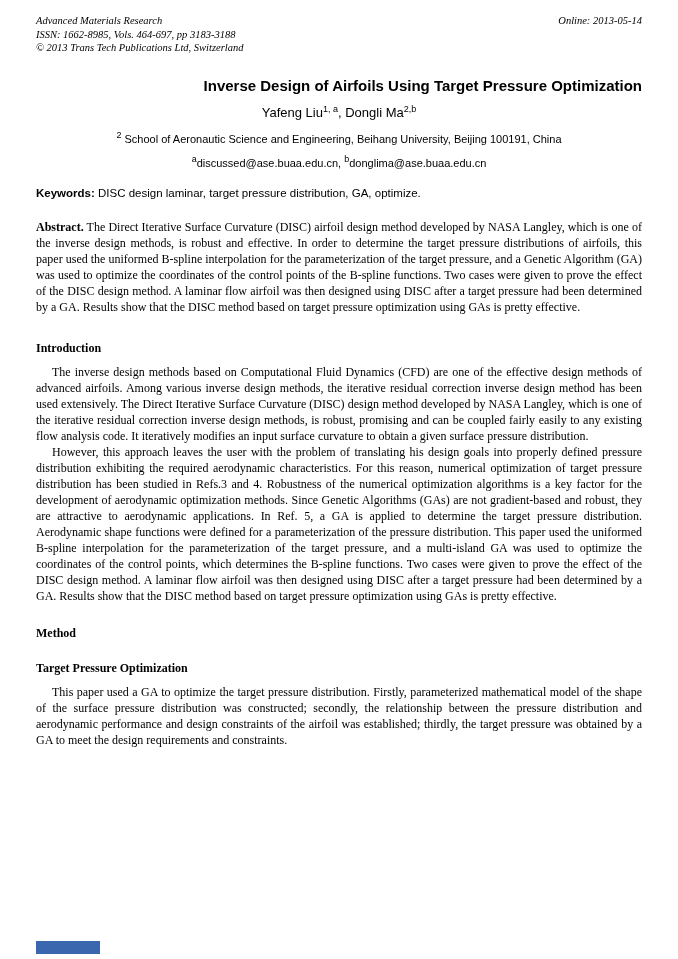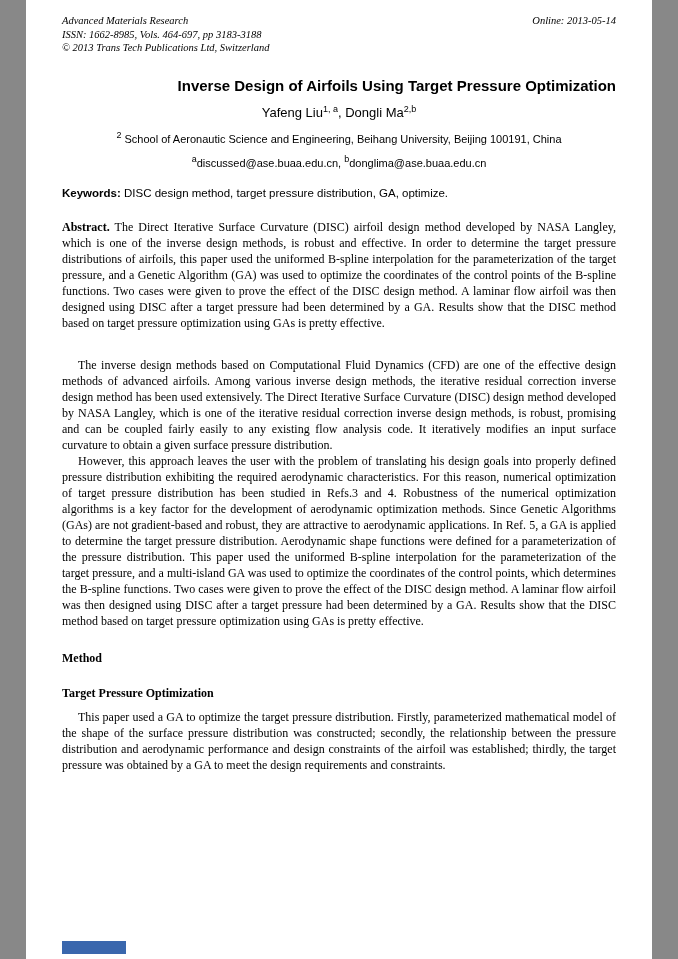--- a/index.html
+++ b/index.html
@@ -1,18 +1,18 @@
 <!DOCTYPE html>
 <html><head>
 <meta charset="utf-8">
 <style>
   html, body { margin: 0; padding: 0; background: #888; }
   .page {
     position: relative;
-    width: 626px;
+    width: 678px;
     height: 959px;
     margin: 0 auto;
     background: #ffffff;
     box-sizing: border-box;
     padding: 14px 36px 0 36px;
     font-family: "Liberation Serif", serif;
     color: #000;
     overflow: hidden;
   }
   
@@ -110,24 +110,25 @@
 
   <h1 class="title">Inverse Design of Airfoils Using Target Pressure Optimization</h1>
 
   <div class="authors"><span>Yafeng Liu</span><sup>1, a</sup><span>, </span><span>Dongli Ma</span><sup>2,b</sup></div>
 
 
   <div class="affil"><sup>2</sup><span> School of Aeronautic Science and Engineering, Beihang University, Beijing 100191, China</span></div>
 
   <div class="emails"><sup>a</sup><span>discussed@ase.buaa.edu.cn</span><span>, </span><sup>b</sup><span>donglima@ase.buaa.edu.cn</span></div>
 
-  <p class="keywords"><span class="kw-label">Keywords:</span><span> DISC design method, target pressure distribution, GA, optimize.</span></p>
+  <p class="keywords"><span class="kw-label">Keywords:</span><span> DISC design laminar, target pressure distribution, GA, optimize.</span></p>
 
   <p class="body-p abstract"><span class="abs-label">Abstract.</span><span> The Direct Iterative Surface Curvature (DISC) airfoil design method developed by NASA Langley, which is one of the inverse design methods, is robust and effective. In order to determine the target pressure distributions of airfoils, this paper used the uniformed B-spline interpolation for the parameterization of the target pressure, and a Genetic Algorithm (GA) was used to optimize the coordinates of the control points of the B-spline functions. Two cases were given to prove the effect of the DISC design method. A laminar flow airfoil was then designed using DISC after a target pressure had been determined by a GA. Results show that the DISC method based on target pressure optimization using GAs is pretty effective.</span></p>
 
+  <h2 class="sec-heading">Introduction</h2>
   <p class="body-p indent">The inverse design methods based on Computational Fluid Dynamics (CFD) are one of the effective design methods of advanced airfoils. Among various inverse design methods, the iterative residual correction inverse design method has been used extensively. The Direct Iterative Surface Curvature (DISC) design method developed by NASA Langley, which is one of the iterative residual correction inverse design methods, is robust, promising and can be coupled fairly easily to any existing flow analysis code. It iteratively modifies an input surface curvature to obtain a given surface pressure distribution.</p>
   <p class="body-p indent">However, this approach leaves the user with the problem of translating his design goals into properly defined pressure distribution exhibiting the required aerodynamic characteristics. For this reason, numerical optimization of target pressure distribution has been studied in Refs.3 and 4. Robustness of the numerical optimization algorithms is a key factor for the development of aerodynamic optimization methods. Since Genetic Algorithms (GAs) are not gradient-based and robust, they are attractive to aerodynamic applications. In Ref. 5, a GA is applied to determine the target pressure distribution. Aerodynamic shape functions were defined for a parameterization of the pressure distribution. This paper used the uniformed B-spline interpolation for the parameterization of the target pressure, and a multi-island GA was used to optimize the coordinates of the control points, which determines the B-spline functions. Two cases were given to prove the effect of the DISC design method. A laminar flow airfoil was then designed using DISC after a target pressure had been determined by a GA. Results show that the DISC method based on target pressure optimization using GAs is pretty effective.</p>
 
   <h2 class="sec-heading">Method</h2>
 
   <h3 class="subsec-heading">Target Pressure Optimization</h3>
   <p class="body-p indent">This paper used a GA to optimize the target pressure distribution. Firstly, parameterized mathematical model of the shape of the surface pressure distribution was constructed; secondly, the relationship between the pressure distribution and aerodynamic performance and design constraints of the airfoil was established; thirdly, the target pressure was obtained by a GA to meet the design requirements and constraints.</p>
 
   <div class="footer-bar" style="background: rgb(58, 103, 173);"></div>
 

